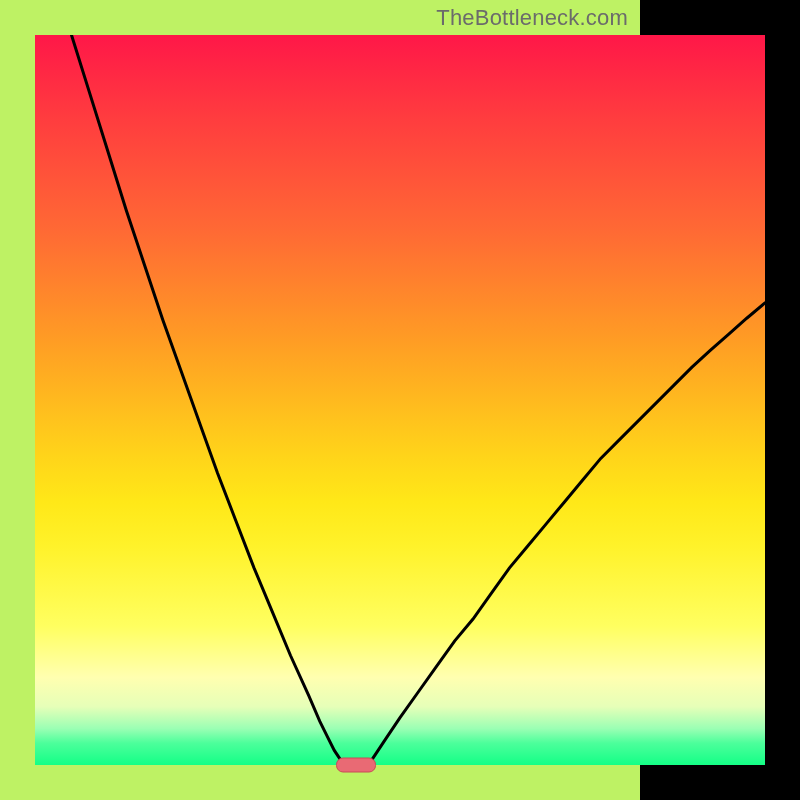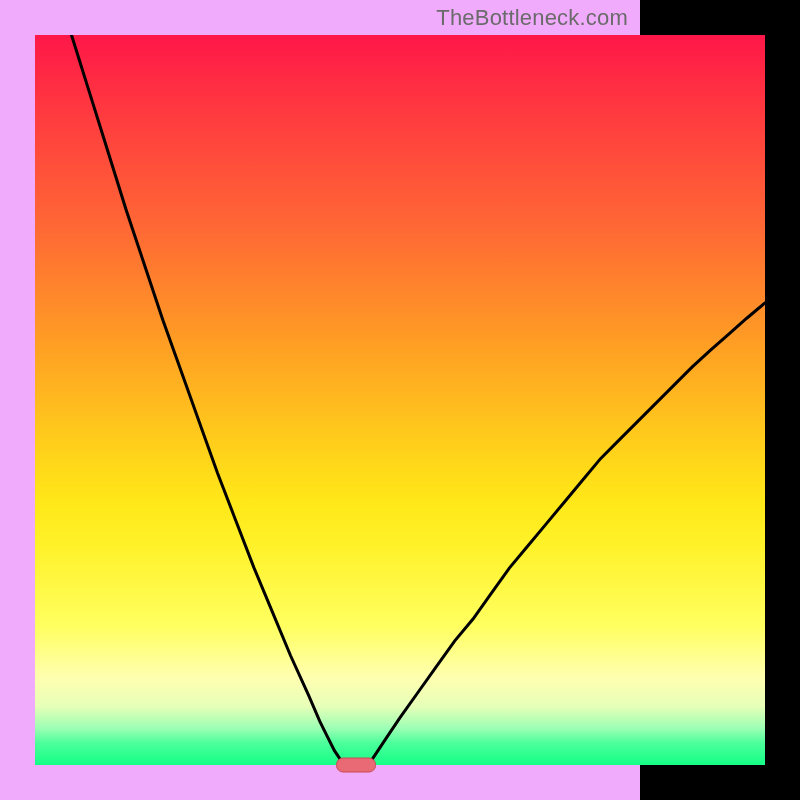--- a/index.html
+++ b/index.html
@@ -8,21 +8,21 @@
     width: 800px;
     height: 800px;
     background: #000000;
     overflow: hidden;
     font-family: Arial, Helvetica, sans-serif;
   }
   .outer {
     position: relative;
     width: 640px;
     height: 800px;
-    background: #f0abfc;
+    background: #bef264;
   }
   .plot-area {
     position: absolute;
     left: 35px;
     top: 35px;
     width: 730px;
     height: 730px;
     background: linear-gradient(to bottom,
       #ff1748 0%,
       #ff3b3f 11%,

